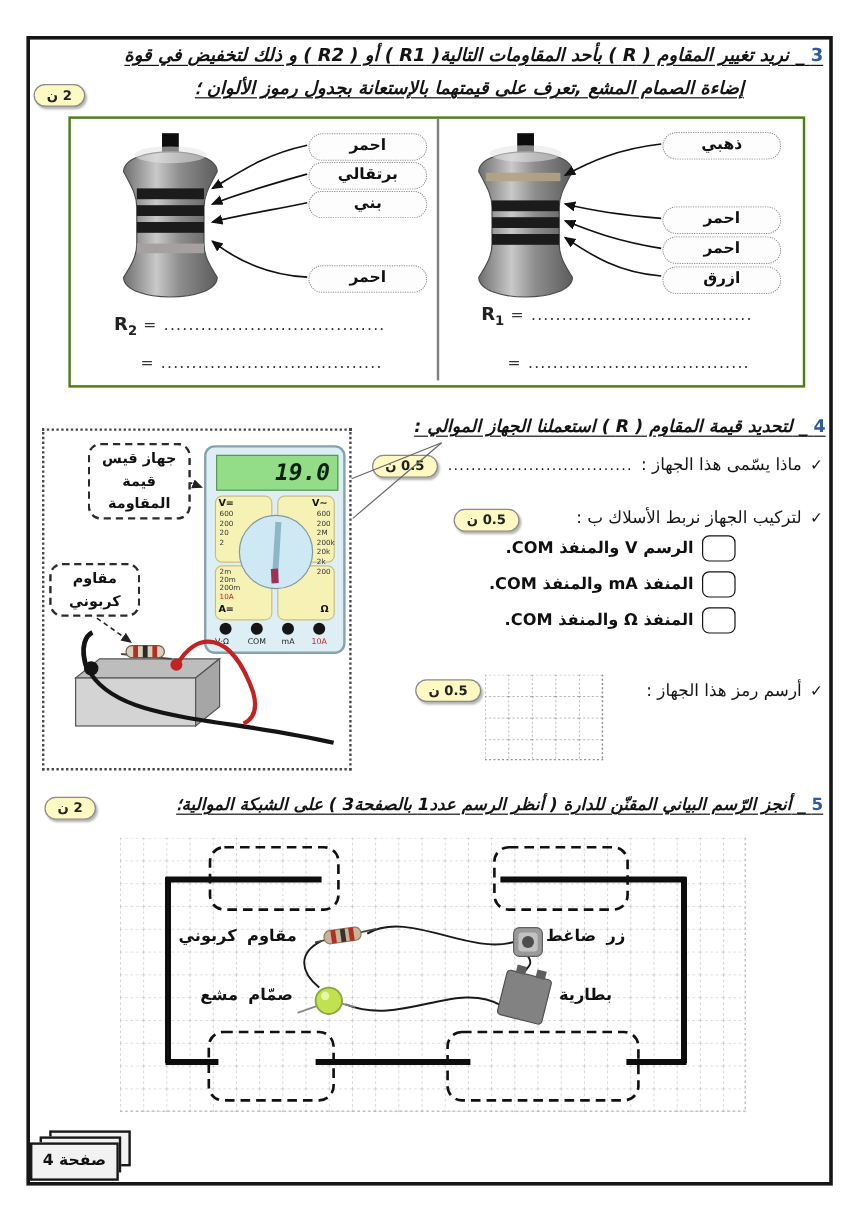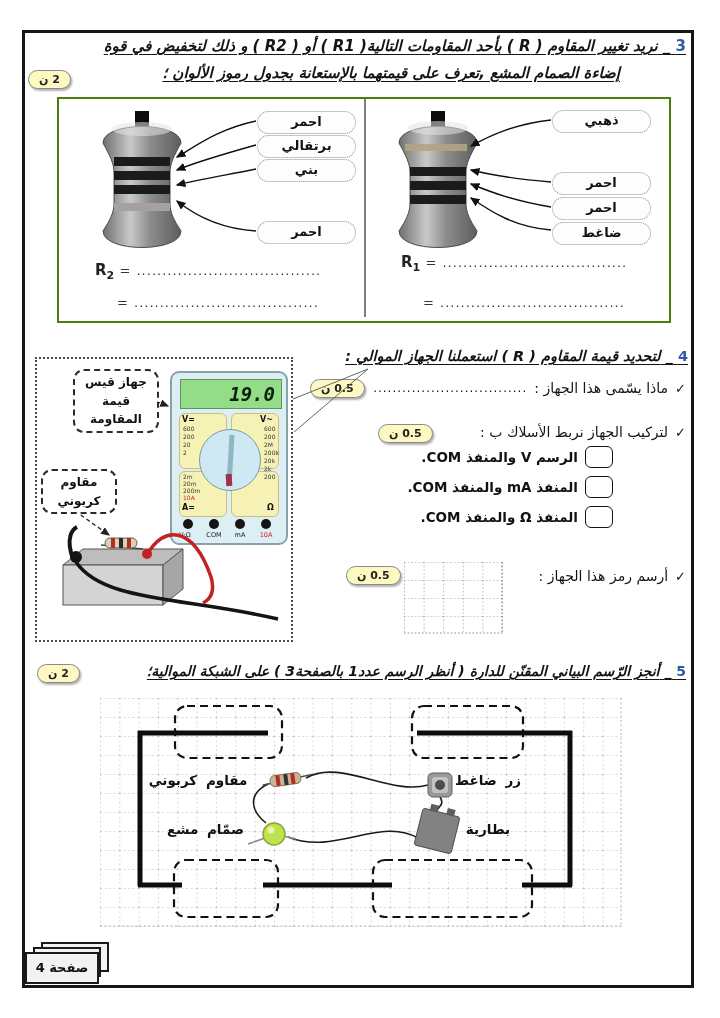--- a/index.html
+++ b/index.html
@@ -128,21 +128,21 @@
         <ellipse cx="47" cy="17" rx="30" ry="7" fill="#e4e4e4" opacity=".55"></ellipse>
       </g>
       <path d="M186,21 C150,25 126,36 106,47" fill="none" stroke="#111" stroke-width="1.4" marker-end="url(#ah2)"></path>
       <path d="M186,83 C150,80 126,76 106,71" fill="none" stroke="#111" stroke-width="1.4" marker-end="url(#ah2)"></path>
       <path d="M186,108 C150,102 128,94 106,85" fill="none" stroke="#111" stroke-width="1.4" marker-end="url(#ah2)"></path>
       <path d="M186,131 C150,128 128,114 106,99" fill="none" stroke="#111" stroke-width="1.4" marker-end="url(#ah2)"></path>
     </svg>
     <div class="abs band-pill" style="left:493px;top:11px;width:97px;">ذهبي</div>
     <div class="abs band-pill" style="left:493px;top:73px;width:97px;">احمر</div>
     <div class="abs band-pill" style="left:493px;top:98px;width:97px;">احمر</div>
-    <div class="abs band-pill" style="left:493px;top:123px;width:97px;">ضاغط</div>
+    <div class="abs band-pill" style="left:493px;top:123px;width:97px;">ازرق</div>
     <div class="abs eq" style="left:342px;top:154px;">
       <span>R</span><sub>1</sub>
       <span class="dots">= ....................................</span>
     </div>
     <div class="abs eq" style="left:364px;top:194px;">
       <span class="dots">= ....................................</span>
     </div>
   </div>
 
   <div class="abs h" style="right:32px;top:348px;font-size:14.5px;">

